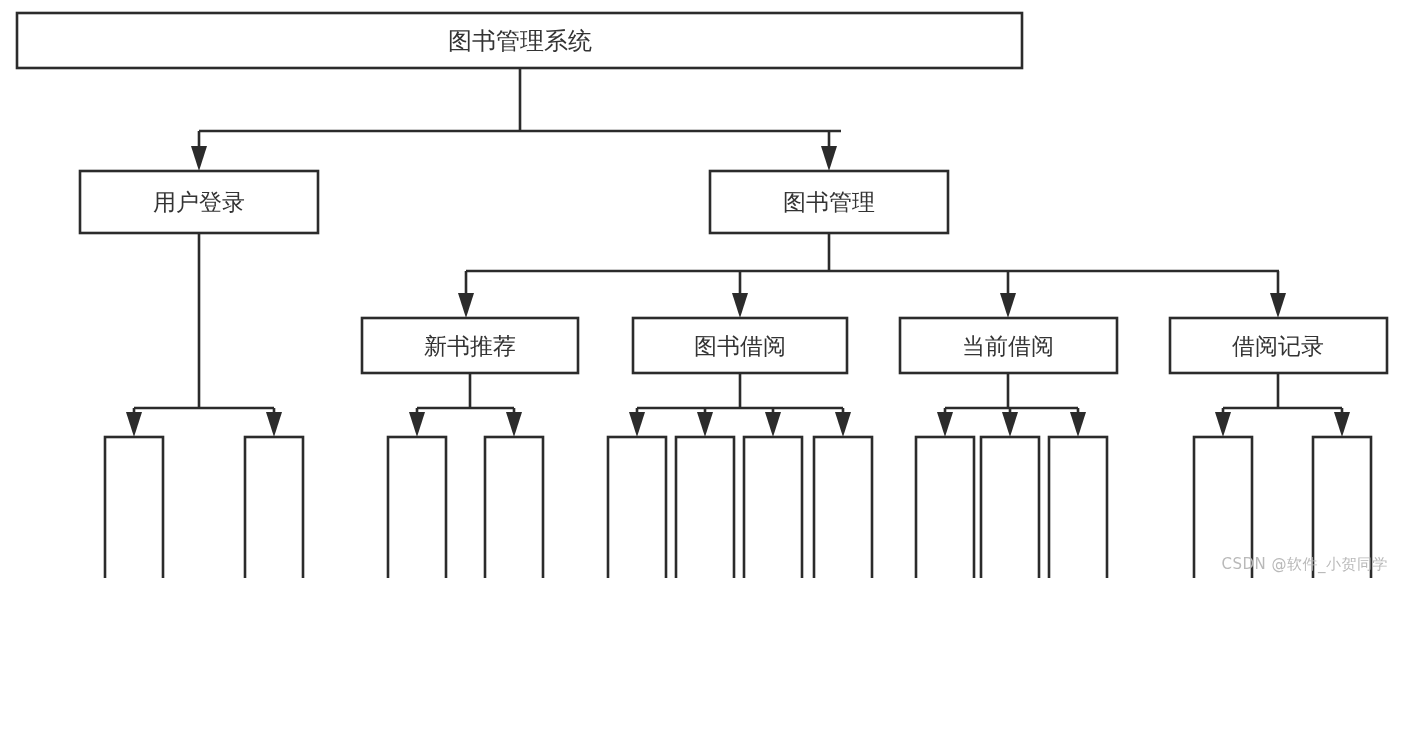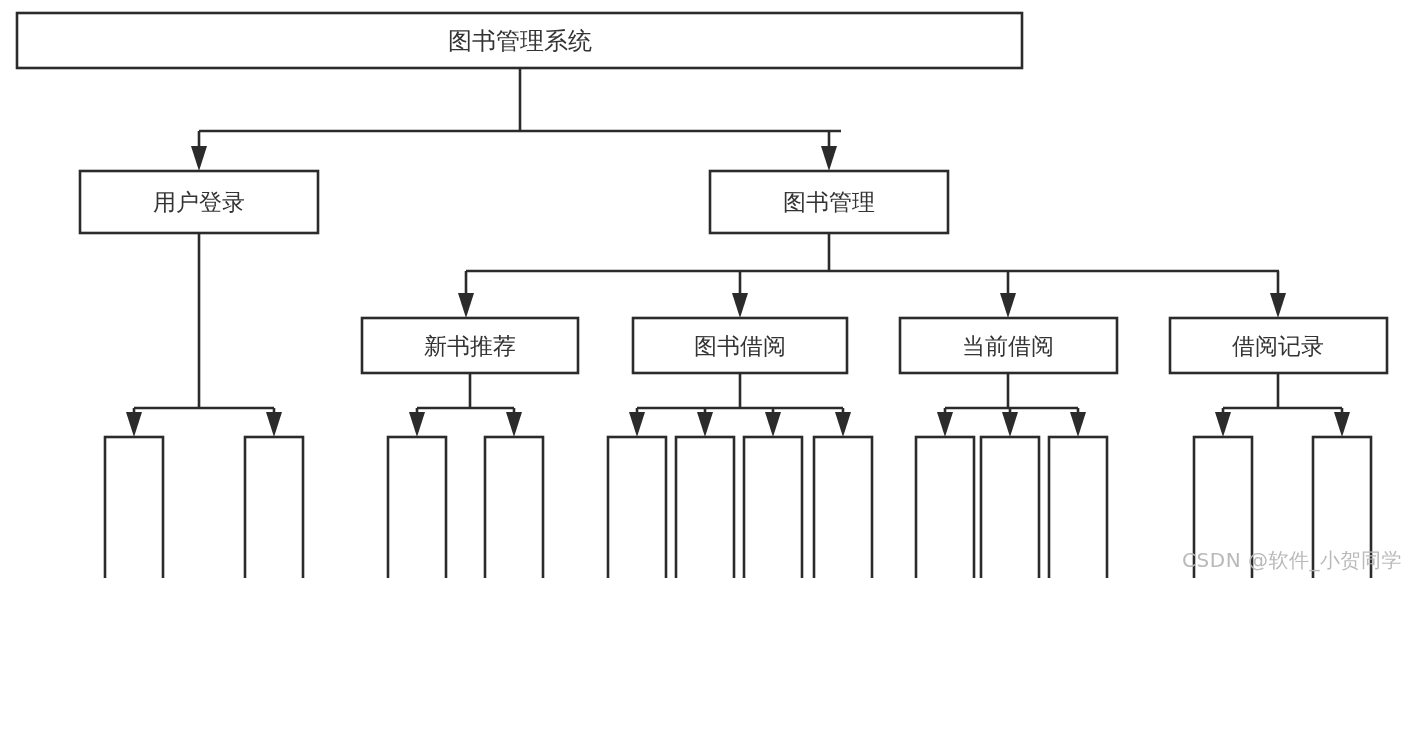--- a/index.html
+++ b/index.html
@@ -67,24 +67,24 @@
     color: #333333;
     display: flex;
     align-items: center;
     justify-content: center;
     text-align: center;
     white-space: nowrap;
     pointer-events: none;
   }
   .watermark {
     position: absolute;
-    right: 3px;
+    right: 17px;
     bottom: 4px;
     font-family: "DejaVu Sans", "Liberation Sans", sans-serif;
-    font-size: 20px;
+    font-size: 15px;
     color: #b9b9b9;
     letter-spacing: 0.5px;
     white-space: nowrap;
   }
 </style>
 </head>
 <body>
 
 <div id="diagram-root">
 

